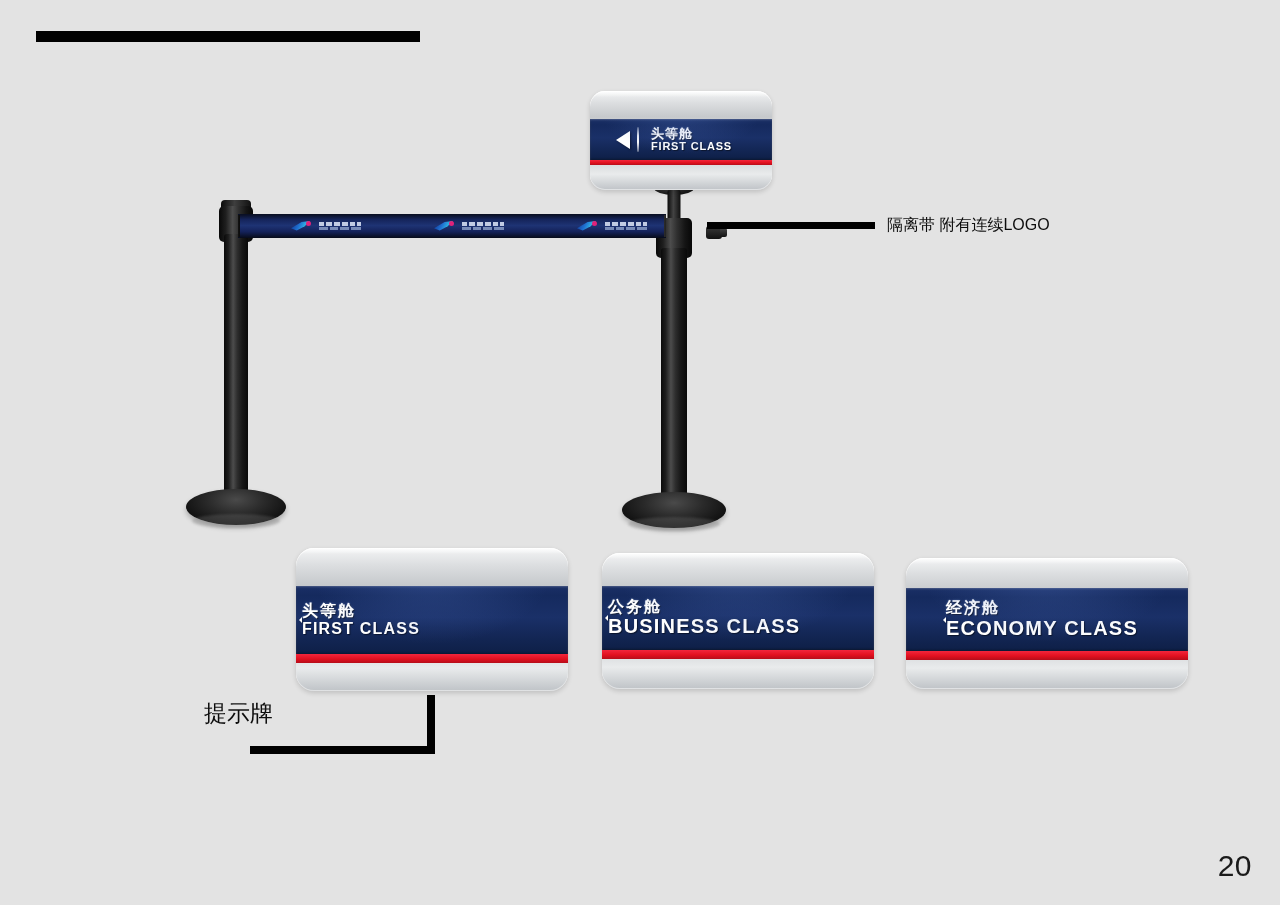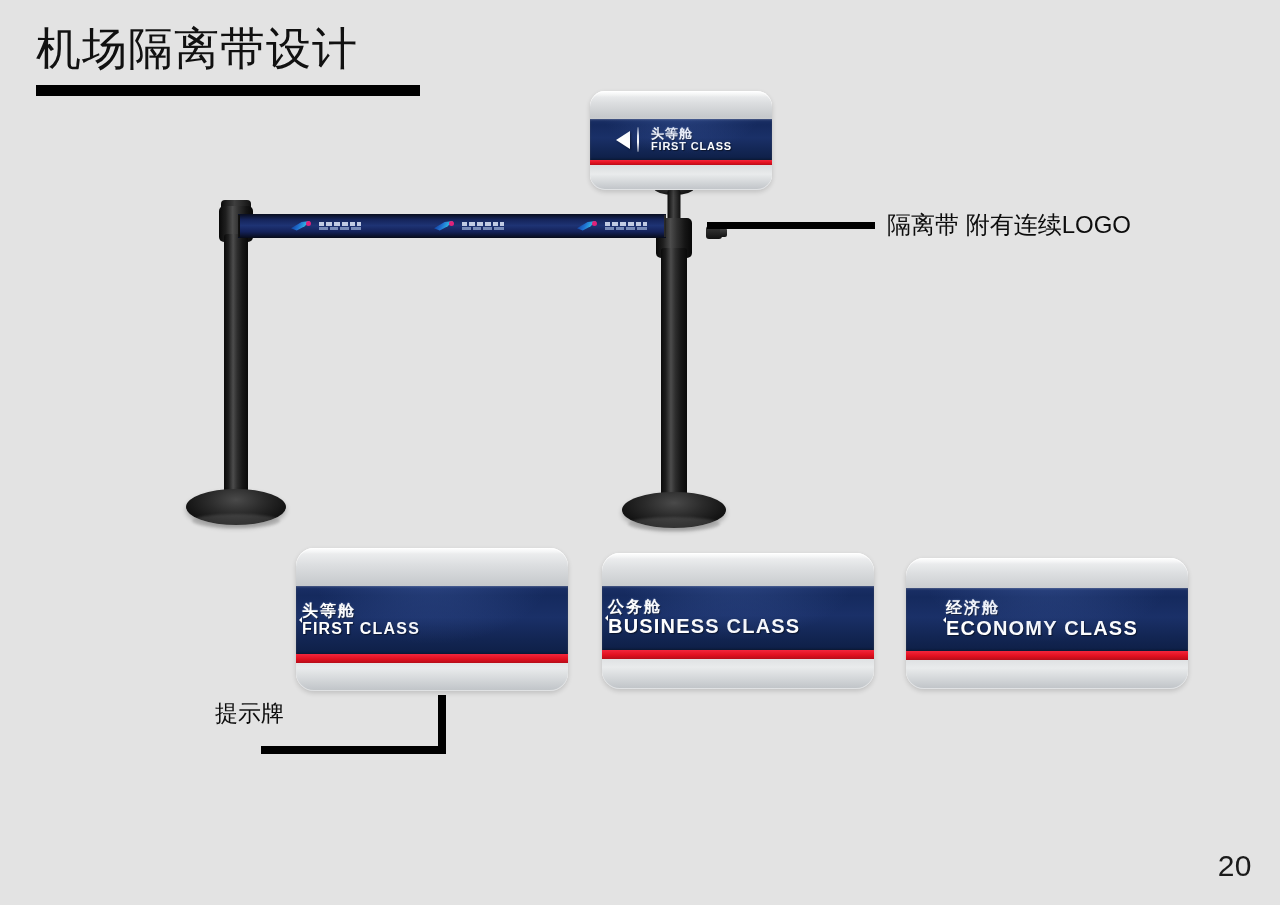--- a/index.html
+++ b/index.html
@@ -64,29 +64,29 @@
     display: flex;
     align-items: center;
   }
   .anno-belt .leader {
     width: 168px;
     height: 7px;
     background: #000;
   }
   .anno-belt .anno-label {
     margin-left: 12px;
-    font-size: 24px;
+    font-size: 16px;
     color: #0d0d0d;
     white-space: nowrap;
     line-height: 26px;
   }
 
   .anno-sign {
     position: absolute;
-    left: 215px;
+    left: 204px;
     top: 695px;
     width: 230px;
     height: 65px;
   }
   .anno-sign .anno-label {
     position: absolute;
     left: 0;
     top: 5px;
     font-size: 23px;
     color: #0d0d0d;
@@ -422,21 +422,20 @@
   #sign-economy .sign-arrow { margin-left: 34px; }
   #sign-economy .sign-en { font-size: 20px; }
   #sign-business .sign-en { font-size: 20px; }
 </style>
 </head>
 <body style="background: rgb(227, 227, 227);">
 
 <div class="slide">
 
   <div class="title-block">
-    <div class="title-text">机场隔离带设计</div>
     <div class="title-rule"></div>
   </div>
 
   <div class="stanchion" id="stanchion-left">
     <div class="st-cap"></div>
     <div class="st-head"></div>
     <div class="st-pole"></div>
     <div class="st-base"></div>
   </div>
 

